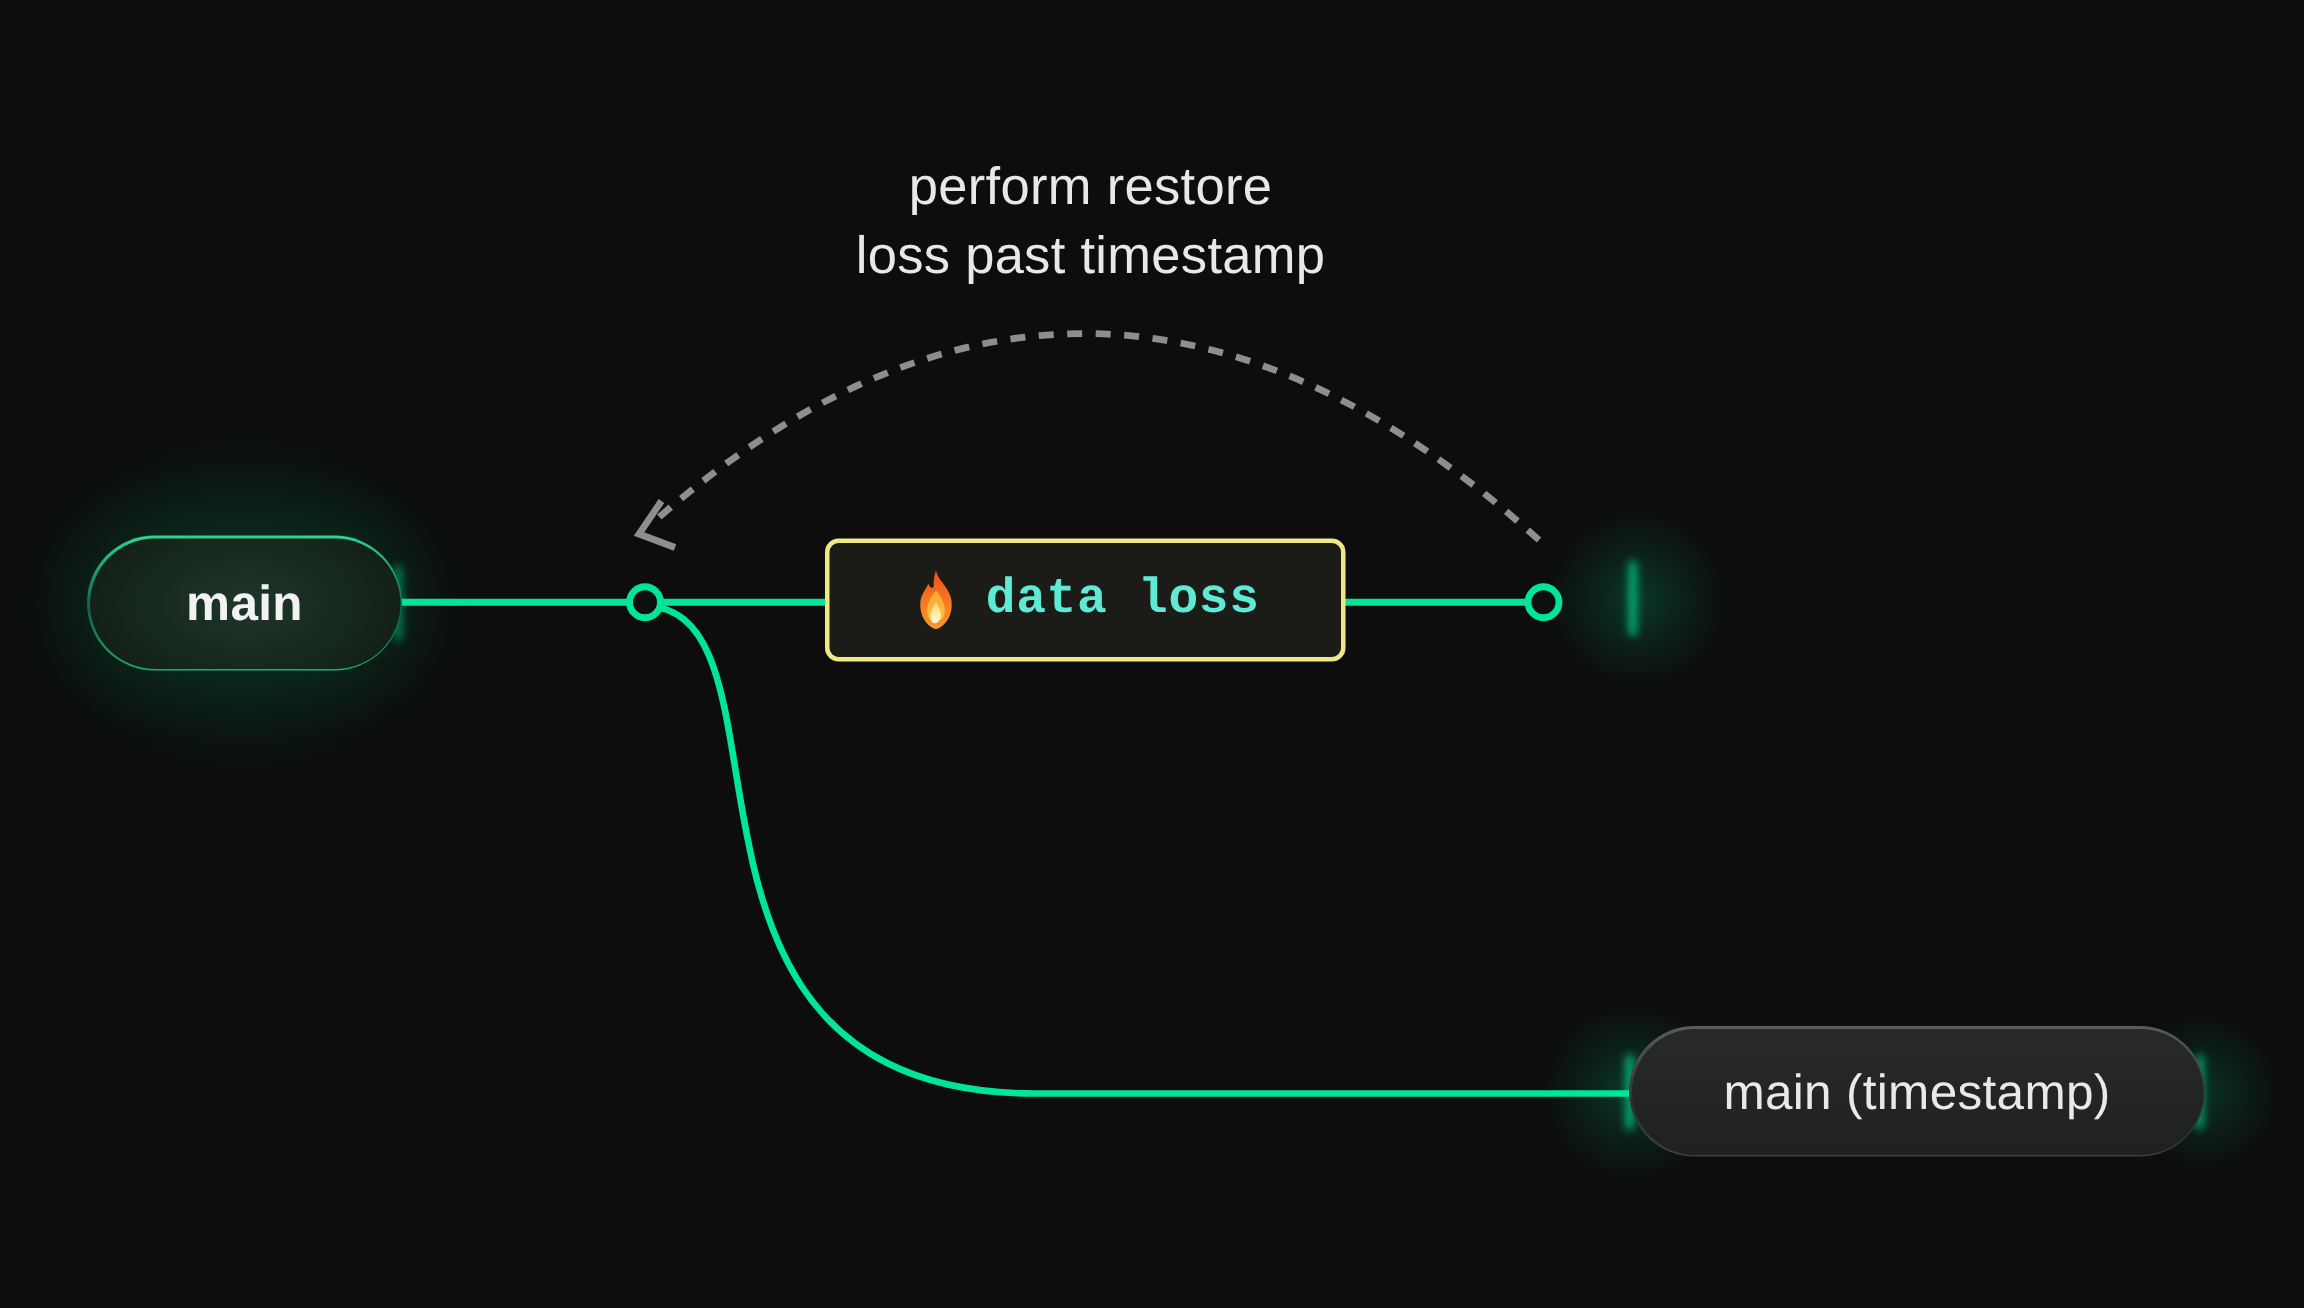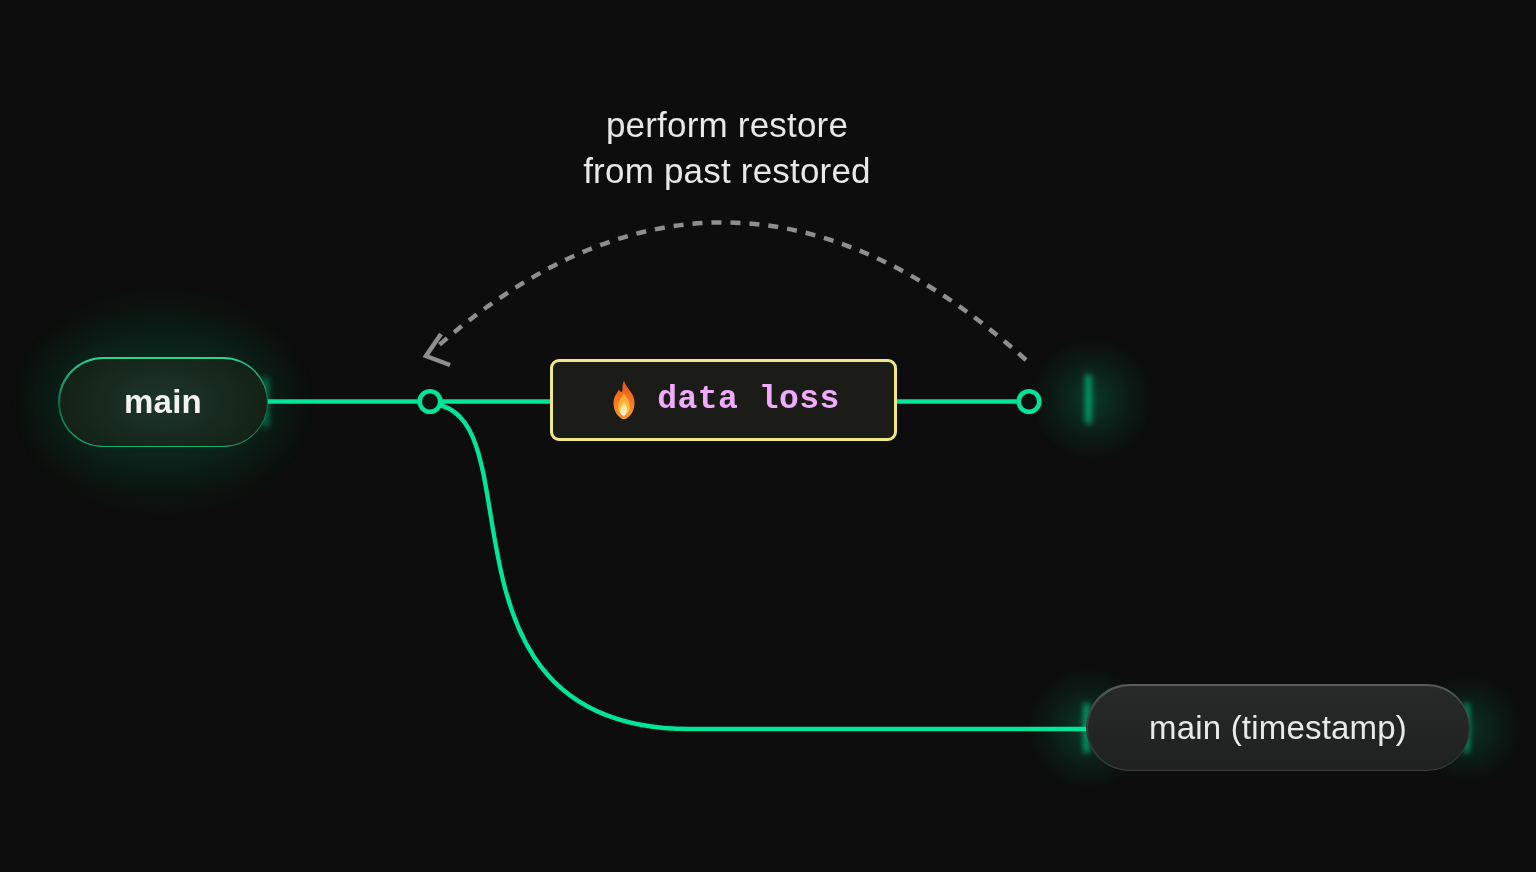--- a/index.html
+++ b/index.html
@@ -80,21 +80,21 @@
   .pill-restored{left:1086px;top:684px;width:384px;height:87px;}
 
   
   .event-box{
     position:absolute;left:550px;top:359px;width:347px;height:82px;
     background:#1b1c18;border:3px solid #f0e885;border-radius:9px;
     display:flex;align-items:center;justify-content:center;gap:16px;
   }
   .event-label{
     font-family:"Liberation Mono","DejaVu Sans Mono",monospace;
-    font-weight:700;font-size:33px;color:#f0abfc;letter-spacing:.5px;
+    font-weight:700;font-size:33px;color:#5eead4;letter-spacing:.5px;
     padding-bottom:2px;
   }
   .flame{display:flex;align-items:center;}
 </style>
 </head>
 <body>
 
 <div class="stage">
 
   <div class="glow glow-main"></div>
@@ -116,21 +116,21 @@
     <circle cx="1029" cy="401.5" r="10.3" fill="#0e100f" stroke="#00e599" stroke-width="4.6"></circle>
   </svg>
 
   <div class="edge-glow edge-main-right"></div>
   <div class="edge-glow edge-backup-left"></div>
   <div class="edge-glow edge-restored-left"></div>
   <div class="edge-glow edge-restored-right"></div>
 
   <div class="annotation">
     <div>perform restore</div>
-    <div>from past restored</div>
+    <div>loss past timestamp</div>
   </div>
 
   <div class="pill pill-main">
     <div class="pill-inner">main</div>
   </div>
 
   <div class="event-box">
     <span class="flame">
       <svg width="34" height="42" viewBox="0 0 36 44">
         <defs>

